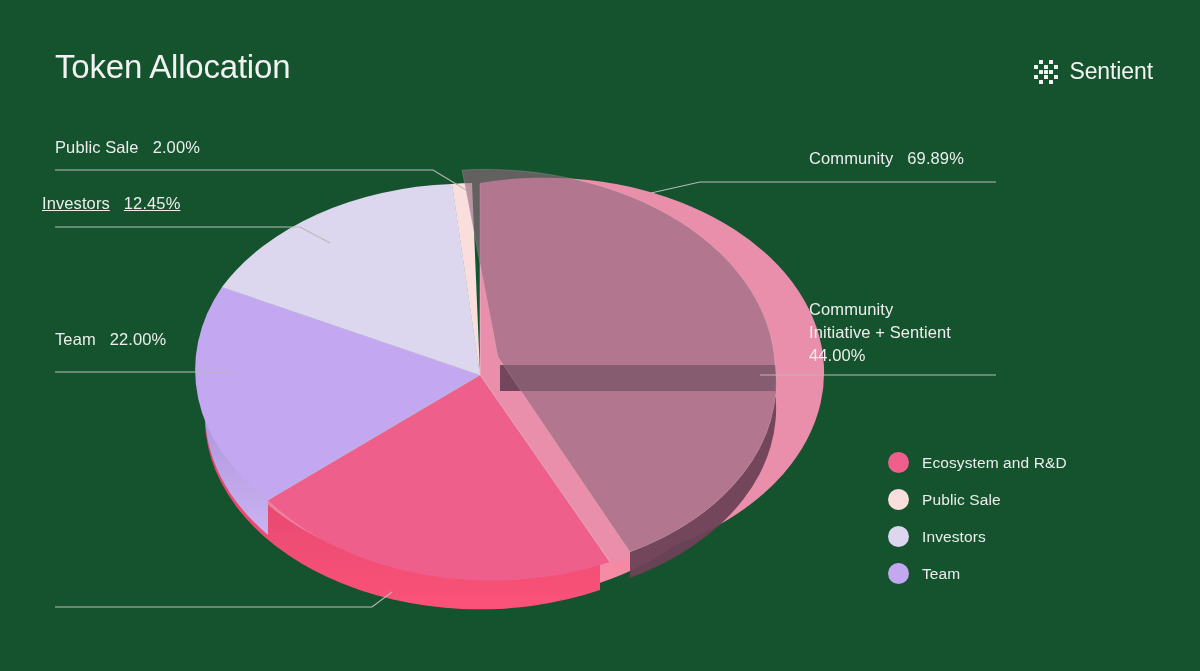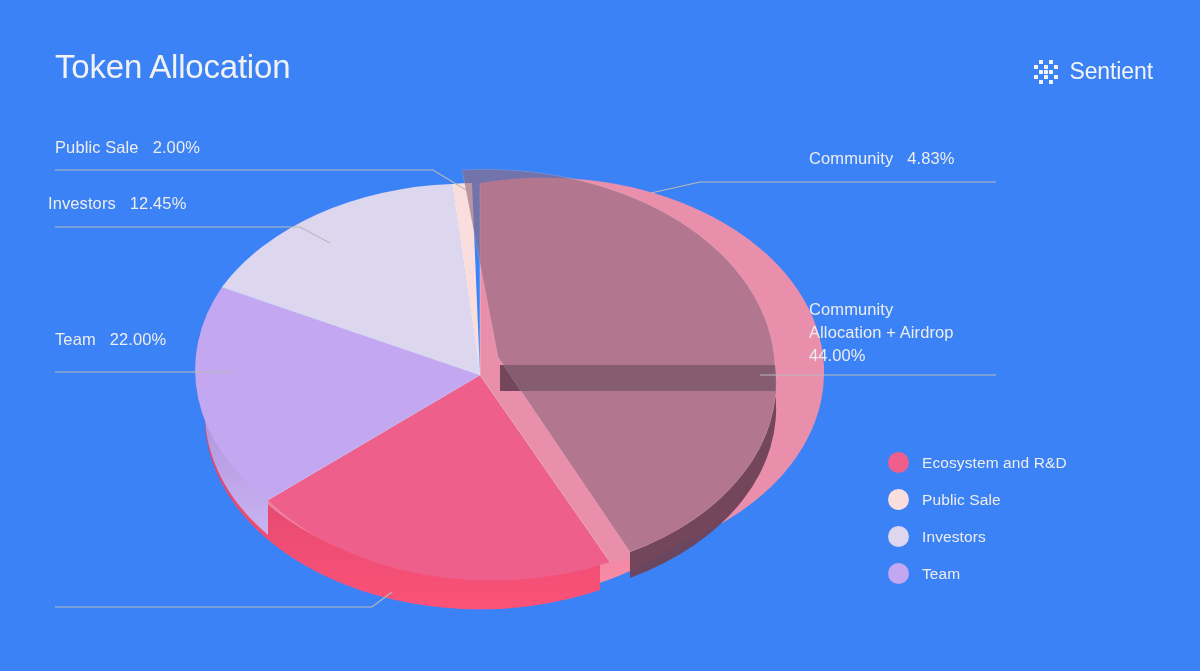--- a/index.html
+++ b/index.html
@@ -6,21 +6,21 @@
   * { margin:0; padding:0; box-sizing:border-box; }
   html, body {
     width:1200px; height:671px;
     background:#191919;
     font-family:"Liberation Sans", sans-serif;
     overflow:hidden;
   }
   #stage {
     position:relative;
     width:1200px; height:671px;
-    background:#3b82f6;
+    background:#14532d;
   }
 
   
   #page-title {
     position:absolute; left:55px; top:48px;
     font-size:33px; font-weight:400; letter-spacing:-0.2px;
     color:#f2f2f2; white-space:nowrap;
   }
   #brand {
     position:absolute; right:47px; top:58px;
@@ -188,36 +188,36 @@
       <path d="M 996 182 L 700 182 L 651 193"></path>
 
       <path d="M 996 375 L 760 375"></path>
     </g>
   </svg>
 
   <div class="callout" style="left:55px; top:138px;">
     <span>Public Sale</span><span class="val">2.00%</span>
   </div>
 
-  <div class="callout" style="left:48px; top:194px;">
+  <div class="callout" style="left:42px; top:194px;text-decoration:underline;">
     <span>Investors</span><span class="val">12.45%</span>
   </div>
 
   <div class="callout" style="left:55px; top:330px;">
     <span>Team</span><span class="val">22.00%</span>
   </div>
 
 
   <div class="callout" style="left:809px; top:149px;">
-    <span>Community</span><span class="val">4.83%</span>
+    <span>Community</span><span class="val">69.89%</span>
   </div>
 
   <div class="callout multiline" style="left:809px; top:298px;">
     <div>Community</div>
-    <div>Allocation + Airdrop</div>
+    <div>Initiative + Sentient</div>
     <div>44.00%</div>
   </div>
 
   <div id="legend">
     <div class="legend-row">
       <span class="legend-swatch" style="background: rgb(238, 95, 140);"></span>
       <span class="legend-label">Ecosystem and R&amp;D</span>
     </div>
     <div class="legend-row">
       <span class="legend-swatch" style="background: rgb(250, 222, 221);"></span>

